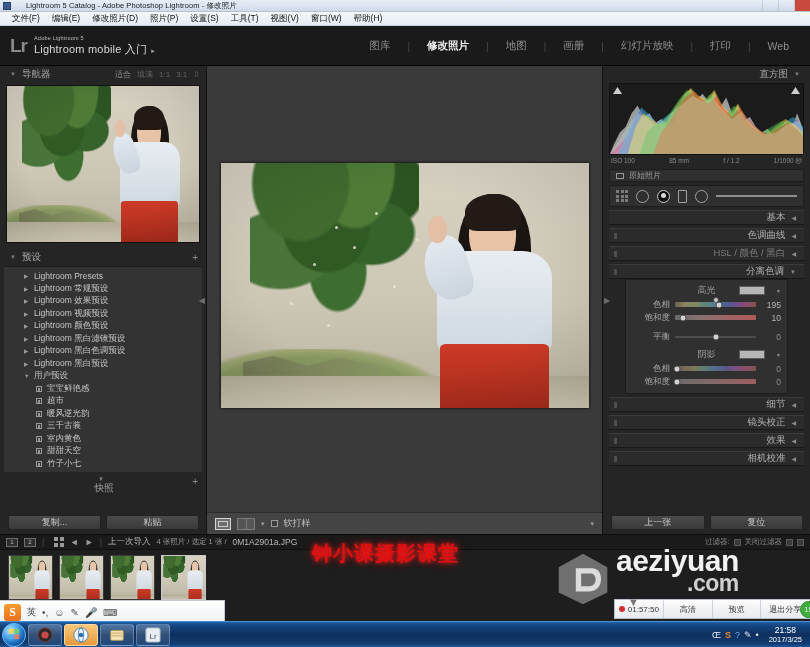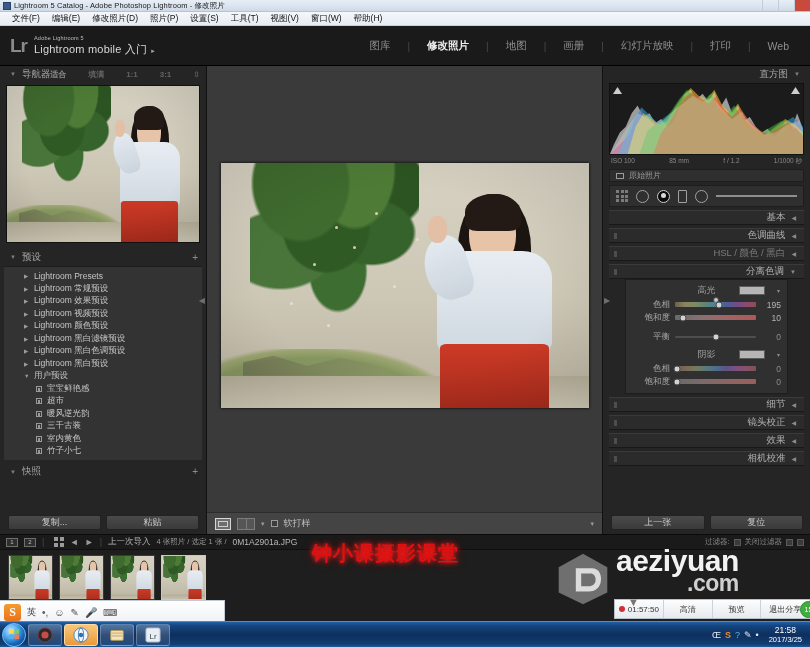--- a/index.html
+++ b/index.html
@@ -9,21 +9,21 @@
     font-family: "Liberation Sans", "DejaVu Sans", sans-serif;
     overflow: hidden;
   }
   #app { position: relative; width: 810px; height: 647px; background:#000; }
 
   
   .titlebar {
     position:absolute; left:0; top:0; width:810px; height:12px;
     background: linear-gradient(to bottom, #e8eef6 0%, #dbe4ef 55%, #cfd9e6 100%);
     border-bottom:1px solid #b6c2d2;
-    display:flex; align-items:center; padding-left:3px; gap:3px;
+    display:flex; align-items:center; padding-left:3px; gap:15px;
   }
   .titlebar .ticon {
     width:8px; height:8px; background:#3c5a8c; border:1px solid #2b4168;
     display:inline-block; flex:none;
   }
   .titlebar .ttext {
     font-size:7.5px; color:#1a1a1a; white-space:nowrap; letter-spacing:.1px;
   }
   .winbtns { position:absolute; right:0; top:0; height:12px; display:flex; }
   .winbtn { width:16px; height:11px; border-left:1px solid #c2ccda; }
@@ -79,21 +79,21 @@
     background:#252525; border-right:1px solid #111;
     overflow:hidden;
   }
   .panel-head {
     height:16px; display:flex; align-items:center; padding:0 8px 0 10px;
     font-size:9.5px; color:#a8a8a8; position:relative;
   }
   .panel-head .tri { font-size:6px; color:#7d7d7d; margin-right:6px; }
   .panel-head .plus { position:absolute; right:8px; color:#8d8d8d; font-size:10px; }
   .panel-head .right-opts {
-    position:absolute; right:6px; display:flex; gap:22px; align-items:center;font-weight:bold;
+    position:absolute; right:6px; display:flex; gap:6px; align-items:center;
   }
   .panel-head .right-opts span { font-size:8px; color:#8d8d8d; }
   .panel-head .right-opts .dim { color:#636363; }
 
   .nav-thumb-wrap {
     margin:3px 6px 0 6px; height:158px; background:#1b1b1b;
     border:1px solid #111; display:flex; align-items:center; justify-content:center;
     overflow:hidden; position:relative;
   }
   .nav-thumb { width:100%; height:100%; position:relative; }
@@ -649,25 +649,29 @@
         <div class="preset-row sub">
           <span class="sq"></span>
           <span>三千古装</span>
         </div>
         <div class="preset-row sub">
           <span class="sq"></span>
           <span>室内黄色</span>
         </div>
         <div class="preset-row sub">
           <span class="sq"></span>
+          <span>甜甜天空</span>
+        </div>
+        <div class="preset-row sub">
+          <span class="sq"></span>
           <span>竹子小七</span>
         </div>
       </div>
 
-      <div class="panel-head" style="margin-top:4px;">
+      <div class="panel-head" style="margin-top:4px;flex-direction:column;">
         <span class="tri">▼</span>
         <span>快照</span>
         <span class="plus">+</span>
       </div>
 
       <div class="left-buttons">
         <div class="lbtn">复制...</div>
         <div class="lbtn">粘贴</div>
       </div>
 

